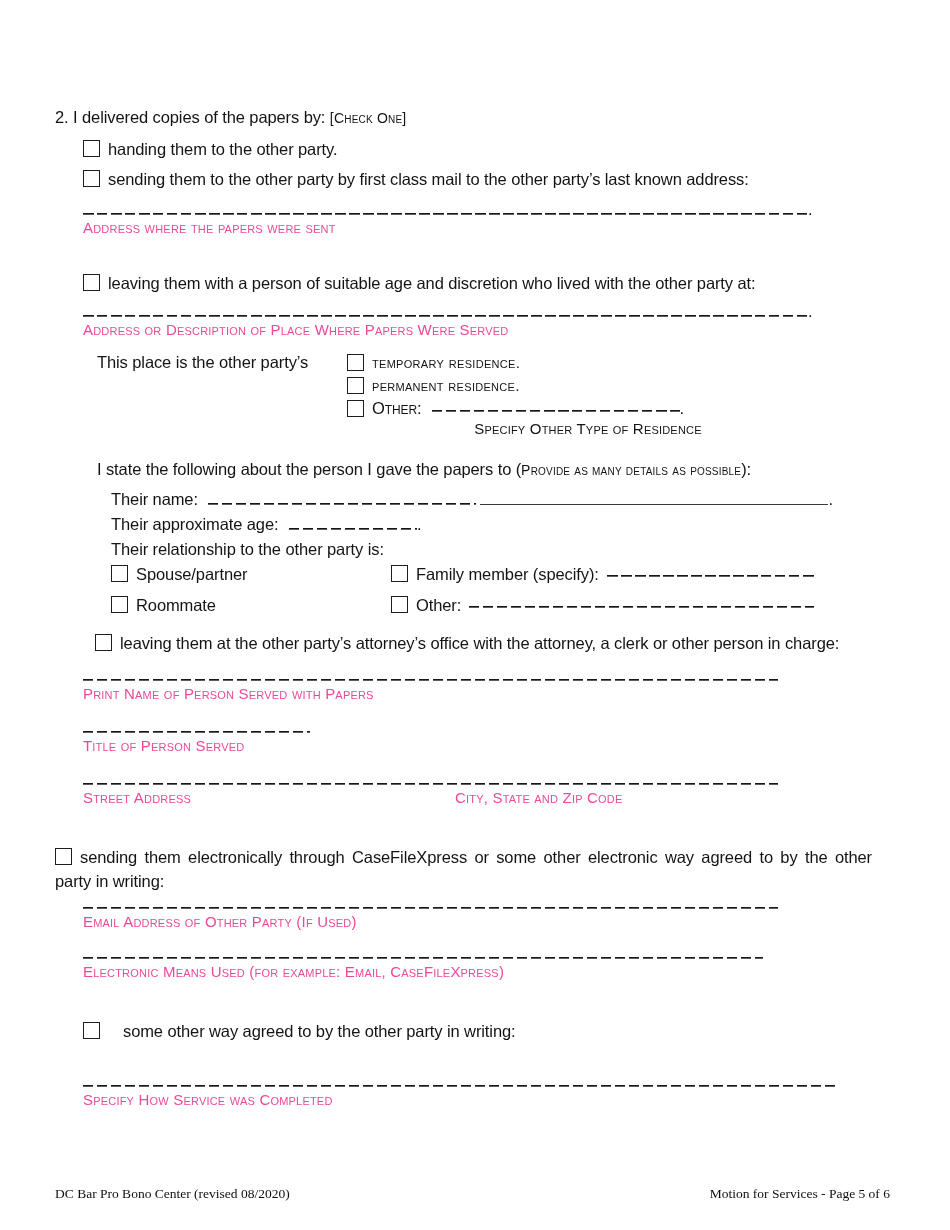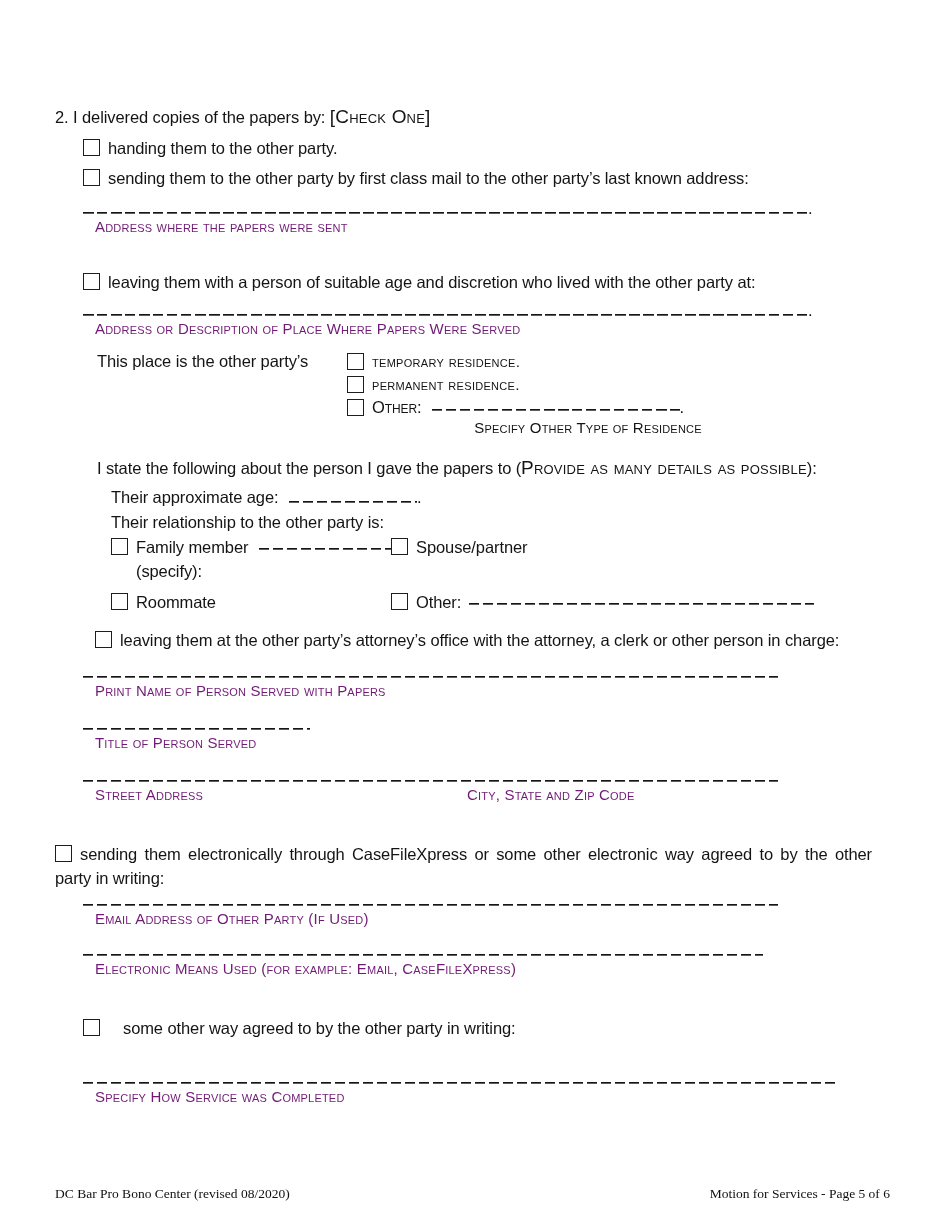--- a/index.html
+++ b/index.html
@@ -11,21 +11,21 @@
     font-family:"Liberation Sans","DejaVu Sans",sans-serif;
     font-size:16.5px;
     letter-spacing:-0.1px;
     color:#141414;
     overflow:hidden;
   }
   .content { position:absolute; left:55px; top:106px; width:833px; }
 
   .heading { line-height:22px; margin-bottom:8px; white-space:nowrap; }
   .sc { font-variant:small-caps; }
-  .note { font-variant:small-caps; font-size:19px; letter-spacing:0.2px; }
+  .note { font-variant:small-caps; font-size:14px; letter-spacing:0.2px; }
 
   .cbrow { display:flex; align-items:flex-start; line-height:24px; margin-left:28px; }
   .cb {
     flex:0 0 auto;
     width:15px; height:15px;
     border:1.7px solid #1e1e1e;
     background:#fff;
     margin:3px 8px 0 0;
   }
   .cb-inline {
@@ -38,26 +38,26 @@
   }
 
   .uline {
     display:inline-block; height:15px; vertical-align:baseline;
     background:repeating-linear-gradient(90deg,#161616 0 10.5px,transparent 10.5px 14px) left bottom / 100% 1.7px no-repeat;
   }
   .sline { display:inline-block; height:15px; border-bottom:1.3px solid #3a3a3a; vertical-align:baseline; }
 
   .linerow { margin-left:28px; line-height:20px; }
   .caption {
-    margin-left:40px;
+    margin-left:28px;
     font-variant:small-caps;
     font-size:15px;
     letter-spacing:0.2px;
     line-height:18px;
-    color:#701a75;
+    color:#ec4899;
   }
 
   .mb6 { margin-bottom:6px; } .mb8 { margin-bottom:8px; } .mb10 { margin-bottom:10px;padding-left:12px; }
   .mb12 { margin-bottom:12px; } .mb14 { margin-bottom:14px; } .mb20 { margin-bottom:20px;gap:12px; }
   .mb28 { margin-bottom:28px;gap:15px; } .mb34 { margin-bottom:34px; } .mb38 { margin-bottom:38px; }
 
   .residence { display:flex; margin-left:42px; }
   .residence-prompt { width:238px; line-height:23px; }
   .residence-col { }
   .res-row { display:flex; align-items:flex-start; line-height:23px; }
@@ -138,33 +138,37 @@
             <span>.</span>
         </div>
         <div class="res-other-caption">Specify Other Type of Residence</div>
       </div>
     </div>
 
     <div class="statement mb6">
       <span>I state the following about the person I gave the papers to (</span><span class="note">Provide as many details as possible</span><span>):</span>
     </div>
     <div class="detail">
+      <span>Their name:</span>
+      <span class="uline" style="width:268px; margin-left:6px;"></span><span class="sline" style="width:348px; margin-left:4px;"></span><span>.</span>
+    </div>
+    <div class="detail">
       <span>Their approximate age:</span>
       <span class="uline" style="width:128px; margin-left:6px;"></span><span>.</span>
     </div>
     <div class="detail">Their relationship to the other party is:</div>
     <div class="relgrid mb14">
       <div class="relitem">
         <span class="cb"></span>
+        <span>Spouse/partner</span>
+      </div>
+      <div class="relitem">
+        <span class="cb"></span>
         <span>Family member (specify):</span>
         <span class="uline" style="width:210px; margin-left:8px;"></span>
-      </div>
-      <div class="relitem">
-        <span class="cb"></span>
-        <span>Spouse/partner</span>
       </div>
       <div class="relitem">
         <span class="cb"></span>
         <span>Roommate</span>
       </div>
       <div class="relitem">
         <span class="cb"></span>
         <span>Other:</span>
         <span class="uline" style="width:345px; margin-left:8px;"></span>
       </div>

